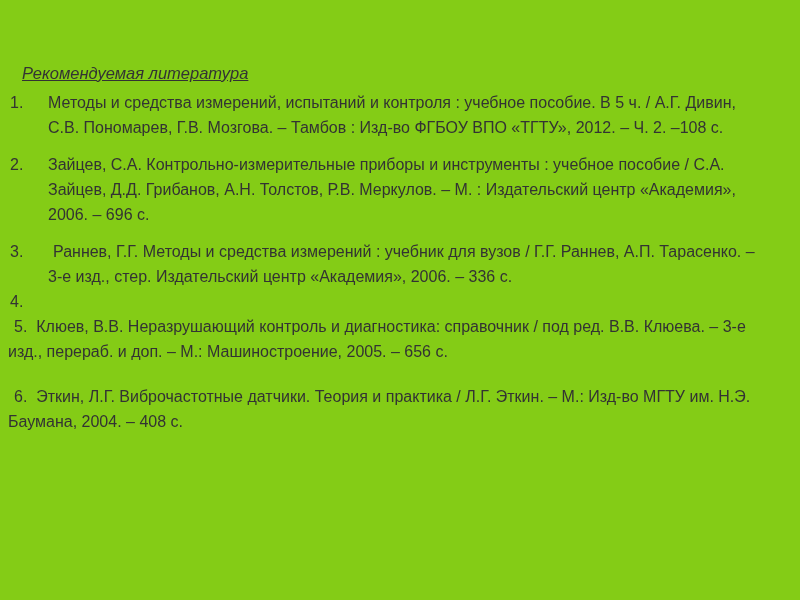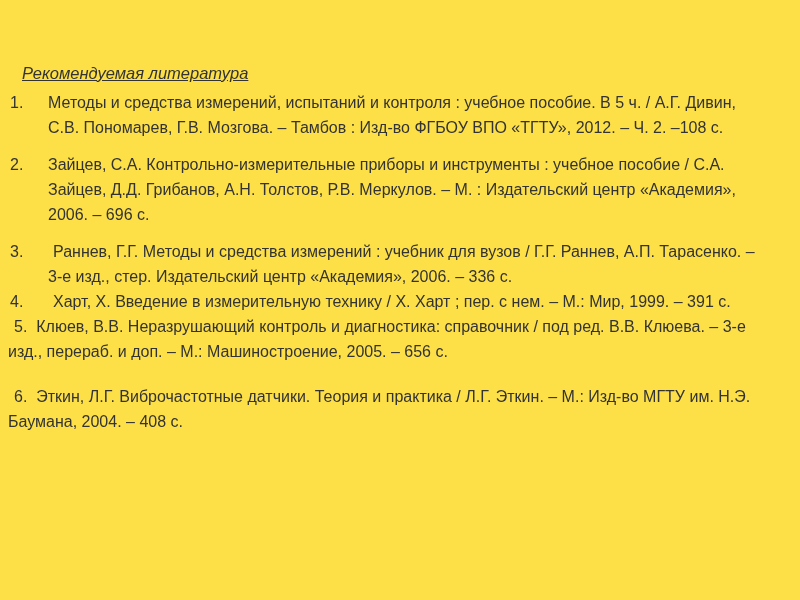--- a/index.html
+++ b/index.html
@@ -4,21 +4,21 @@
 <style>
   html, body {
     margin: 0;
     padding: 0;
     background: #ffffff;
   }
   .slide {
     position: relative;
     width: 800px;
     height: 600px;
-    background: #fde047;
+    background: #84cc16;
     overflow: hidden;
     box-sizing: border-box;
     padding: 62px 10px 0 8px;
     font-family: "Liberation Sans", sans-serif;
     color: #333333;
     font-size: 16px;
     line-height: 25px;
   }
   .title {
     margin: 0 0 6px 14px;
@@ -74,21 +74,20 @@
       <span class="txt">Зайцев, С.А. Контрольно-измерительные приборы и инструменты : учебное пособие / С.А. Зайцев, Д.Д. Грибанов, А.Н. Толстов, Р.В. Меркулов. – М. : Издательский центр «Академия», 2006. – 696 с.</span>
     </div>
 
     <div class="item no-gap">
       <span class="num">3.</span>
       <span class="txt sp">Раннев, Г.Г. Методы и средства измерений : учебник для вузов / Г.Г. Раннев, А.П. Тарасенко. – 3-е изд., стер. Издательский центр «Академия», 2006. – 336 с.</span>
     </div>
 
     <div class="item no-gap">
       <span class="num">4.</span>
-      <span class="txt sp">Харт, Х. Введение в измерительную технику / Х. Харт ; пер. с нем. – М.: Мир, 1999. – 391 с.</span>
     </div>
 
   </div>
 
   <div class="paras">
     <p class="para">5.  Клюев, В.В. Неразрушающий контроль и диагностика: справочник / под ред. В.В. Клюева. – 3-е изд., перераб. и доп. – М.: Машиностроение, 2005. – 656 с.</p>
     <p class="para">6.  Эткин, Л.Г. Виброчастотные датчики. Теория и практика / Л.Г. Эткин. – М.: Изд-во МГТУ им. Н.Э. Баумана, 2004. – 408 с.</p>
   </div>
 
 </div>

